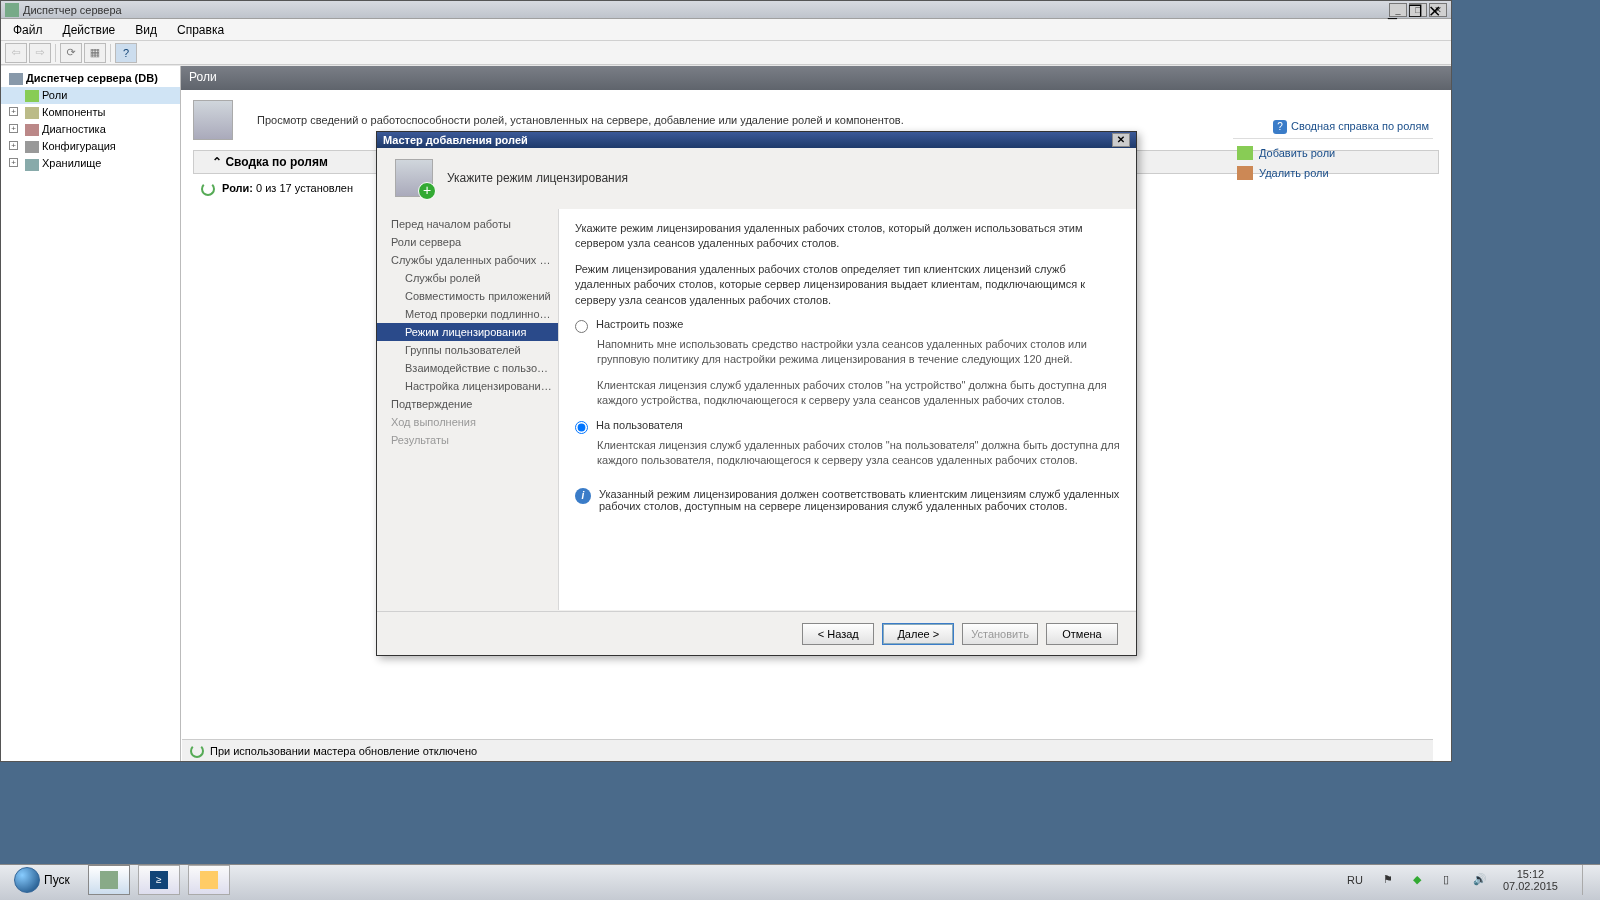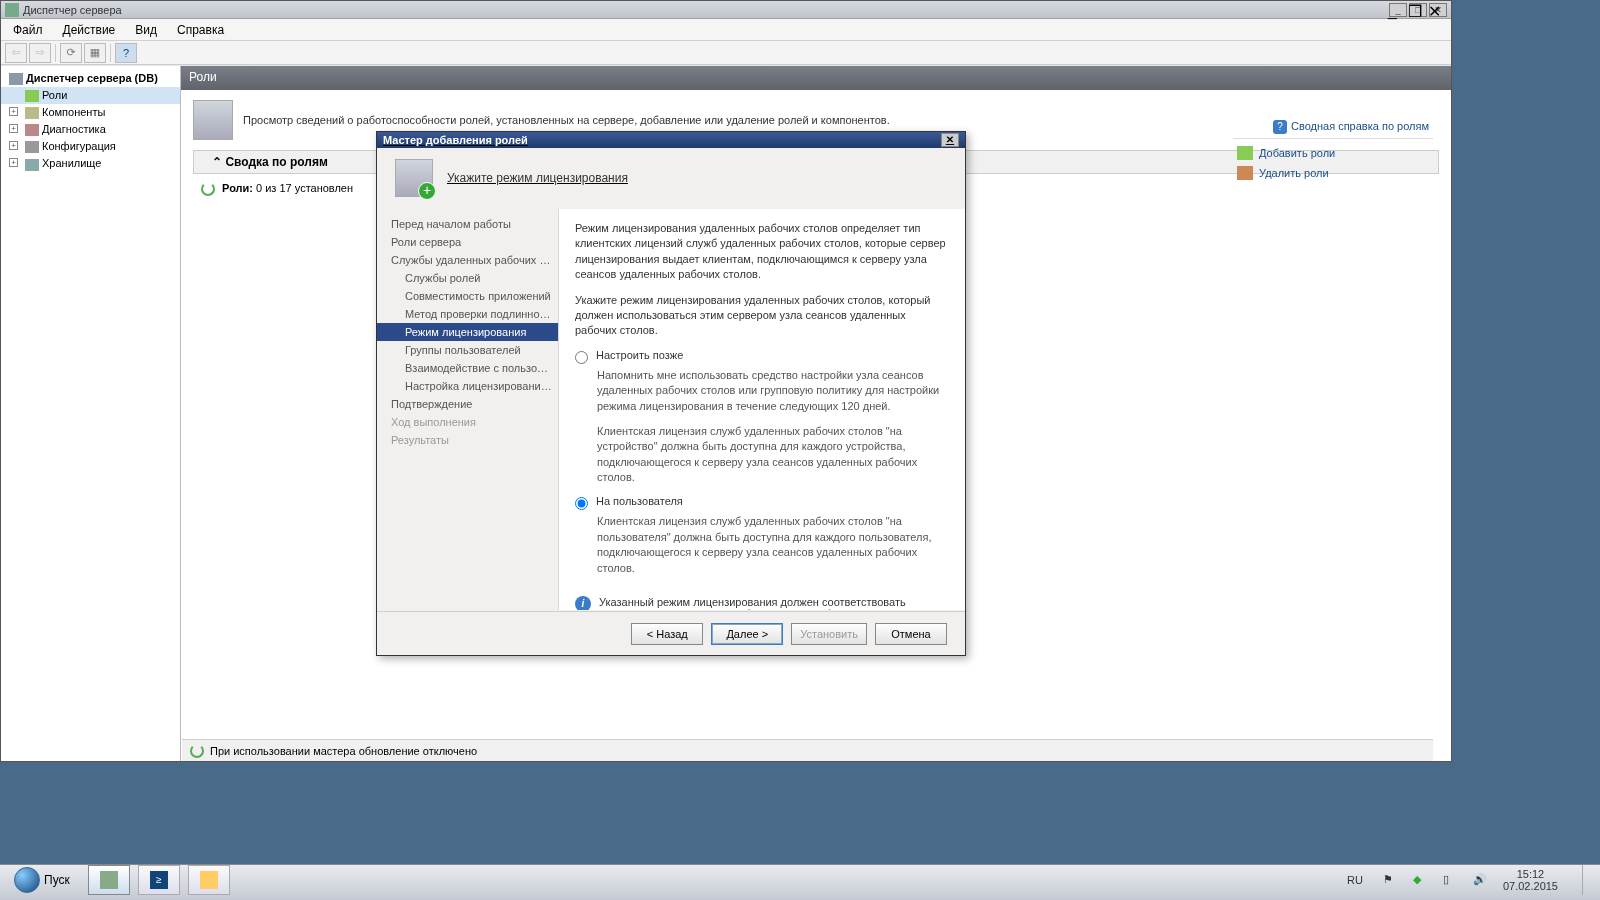--- a/index.html
+++ b/index.html
@@ -24,38 +24,38 @@
 .tree { width: 180px; border-right: 1px solid #bbb; padding: 4px 0; font-size: 11px; background:#fff; }
 .tree .node { padding: 2px 4px 2px 20px; position:relative; white-space:nowrap; cursor:pointer;}
 .tree .node.lvl0{ padding-left:8px;font-weight:bold;} .tree .node.lvl1{ padding-left:24px;}
 .tree .node.sel { background:#d0e4f5; }
 .tree .plus{ position:absolute; left:8px; top:3px; width:9px; height:9px; border:1px solid #888; font-size:8px; line-height:8px; text-align:center; color:#555;}
 .tree .ticon{ display:inline-block; width:14px; height:12px; margin-right:3px; vertical-align:middle; background:#8a8;}
 .tree .ticon.srv{background:#89a;} .tree .ticon.role{background:#8c5;} .tree .ticon.comp{background:#bb8;} .tree .ticon.diag{background:#b88;} .tree .ticon.conf{background:#999;} .tree .ticon.stor{background:#8aa;}
 
 .content { flex:1; display:flex; flex-direction:column; background:#fff; position:relative; }
 .content-header { height:24px; background: linear-gradient(#7a7e86, #5f646c); color:#fff; font-size:12px; padding:4px 8px;}
-.banner { display:flex; align-items:center; padding:10px 12px; font-size:11px; color:#333; gap:10px;}
+.banner { display:flex; align-items:center; padding:10px 12px; font-size:11px; color:#333; gap:24px;}
 .banner .big-icon{ width:40px; height:40px; background: linear-gradient(#d0d6dc, #aab); border:1px solid #aaa;}
 .section-head { margin:0 12px; border:1px solid #ccc; background:#f0f0f0; padding:4px 10px; font-size:12px; font-weight:bold; position:relative;}
 .roles-row{ margin:8px 20px; font-size:11px;}
 .roles-row .ref{ display:inline-block; width:14px; height:14px; border:2px solid #5a5; border-top-color:transparent; border-radius:50%; vertical-align:middle; margin-right:4px;}
 
 .right-actions{ position:absolute; right:18px; top:50px; width:200px; font-size:11px;}
 .right-actions .act-head{ text-align:right; color:#1a4e8a; padding:4px; border-bottom:1px solid #ddd; margin-bottom:4px;}
 .right-actions .act-head .qicon{ display:inline-block; width:14px; height:14px; background:#3a7cc8; color:#fff; border-radius:3px; font-size:10px; text-align:center; line-height:14px; margin-right:4px;}
 .right-actions .alink{ color:#1a4e8a; padding:3px 4px; display:flex; align-items:center; gap:6px; cursor:pointer;}
 .right-actions .aicon{ width:16px; height:14px; display:inline-block; background:#8c5;}
 .right-actions .aicon.del{ background:#c85;}
 
 .statusbar{ position:absolute; bottom:0; left:181px; right:18px; height:22px; background:#f0f0f0; border-top:1px solid #ccc; font-size:11px; padding:3px 8px; display:flex; align-items:center; gap:6px;}
 .statusbar .sicon{ width:14px; height:14px; border:2px solid #5a5; border-top-color:transparent; border-radius:50%;}
 
 
-.wizard{ position:absolute; top:131px; left:376px; width:590px; height:525px; background:#f1f0ee; border:1px solid #333; box-shadow: 3px 3px 8px rgba(0,0,0,0.3); text-decoration: underline;}
+.wizard{ position:absolute; top:131px; left:376px; width:761px; height:525px; background:#f1f0ee; border:1px solid #333; box-shadow: 3px 3px 8px rgba(0,0,0,0.3);}
 .wiz-title{ height:16px; background: linear-gradient(#3b5998, #1e3a6a); color:#fff; font-size:11px; font-weight:bold; padding:1px 6px; display:flex; align-items:center;}
 .wiz-title .spacer{flex:1;}
 .wiz-title .xbtn{ width:18px; height:14px; background:#ccc; color:#000; border:1px solid #888; text-align:center; font-size:10px; line-height:11px; cursor:pointer;}
 .wiz-header{ height:60px; background:#f1f0ee; display:flex; align-items:center; padding:0 18px; gap:14px;}
 .wiz-header .wicon{ width:38px; height:38px; background:linear-gradient(#d0d6dc,#aab); border:1px solid #aaa; position:relative;}
 .wiz-header .wicon::after{content:"+"; position:absolute; right:-4px; bottom:-4px; width:16px; height:16px; background:#3a3; color:#fff; border-radius:50%; font-size:14px; text-align:center; line-height:15px; border:1px solid #fff;}
 .wiz-header h2{ font-size:12px; font-weight:normal; color:#333;}
 .wiz-body{ position:absolute; top:77px; bottom:45px; left:0; right:0; display:flex;}
 .wiz-nav{ width:182px; background:#f1f0ee; border-right:1px solid #d8d8d8; padding:6px 0; font-size:11px; color:#555;}
 .wiz-nav .witem{ padding:3px 6px 3px 14px; cursor:pointer; white-space:nowrap; overflow:hidden; text-overflow:ellipsis;}
@@ -183,22 +183,22 @@
       <div class="witem sub">Метод проверки подлинности</div>
       <div class="witem sub active">Режим лицензирования</div>
       <div class="witem sub">Группы пользователей</div>
       <div class="witem sub">Взаимодействие с пользова…</div>
       <div class="witem sub">Настройка лицензирования …</div>
       <div class="witem">Подтверждение</div>
       <div class="witem muted">Ход выполнения</div>
       <div class="witem muted">Результаты</div>
     </div>
     <div class="wiz-main">
+      <p>Укажите режим лицензирования удаленных рабочих столов, который должен использоваться этим сервером узла сеансов удаленных рабочих столов.</p>
       <p>Режим лицензирования удаленных рабочих столов определяет тип клиентских лицензий служб удаленных рабочих столов, которые сервер лицензирования выдает клиентам, подключающимся к серверу узла сеансов удаленных рабочих столов.</p>
-      <p>Укажите режим лицензирования удаленных рабочих столов, который должен использоваться этим сервером узла сеансов удаленных рабочих столов.</p>
 
       <div class="opt">
         <input type="radio" name="lic" style="">
         <label>Настроить позже</label>
       </div>
       <p class="opt-desc">Напомнить мне использовать средство настройки узла сеансов удаленных рабочих столов или групповую политику для настройки режима лицензирования в течение следующих 120 дней.</p>
 
       <p class="opt-desc">Клиентская лицензия служб удаленных рабочих столов "на устройство" должна быть доступна для каждого устройства, подключающегося к серверу узла сеансов удаленных рабочих столов.</p>
 
       <div class="opt">

